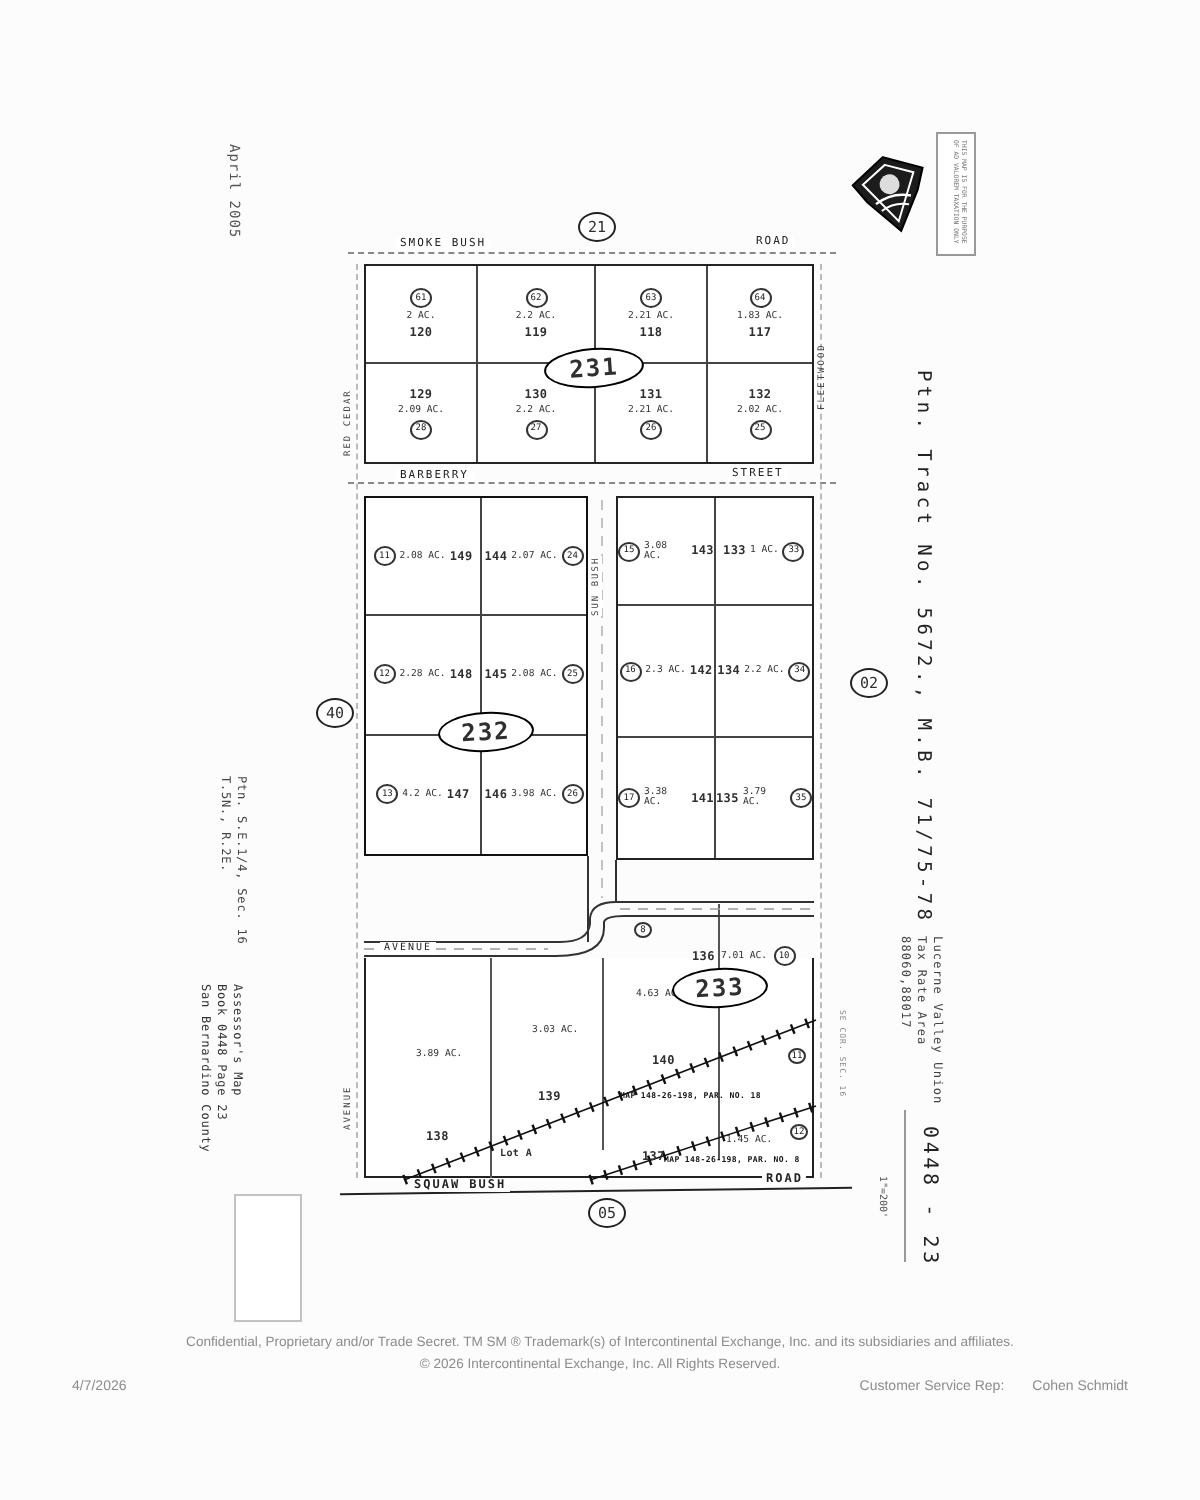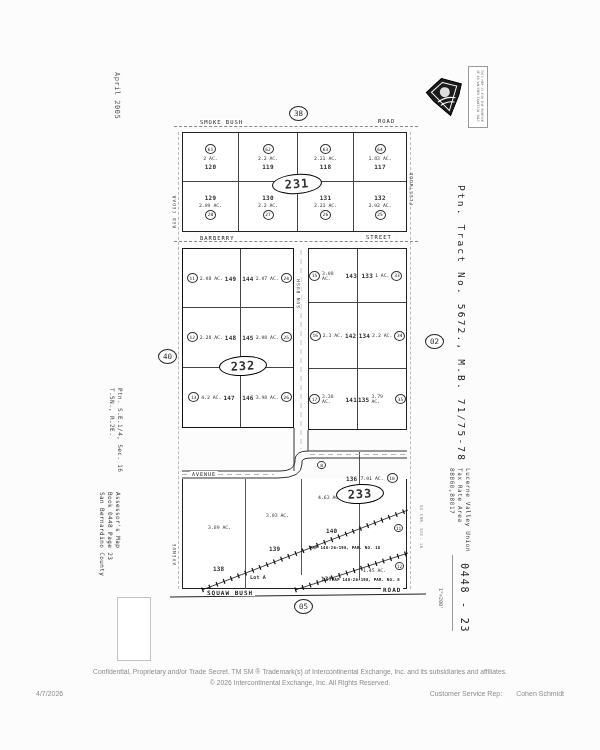--- a/index.html
+++ b/index.html
@@ -81,21 +81,21 @@
 <div class="a mono r90" style="left:124px;top:388px;font-size:6px;line-height:1.35;letter-spacing:.4px;color:#444">
   <div>Ptn. S.E.1/4, Sec. 16</div>
   <div>T.5N., R.2E.</div>
 </div>
 <div class="a mono r90" style="left:122px;top:492px;font-size:6px;line-height:1.35;letter-spacing:.4px;color:#333">
   <div>Assessor's Map</div>
   <div>Book 0448 Page 23</div>
   <div>San Bernardino County</div>
 </div>
 
-<div class="seccirc mono" style="left:289px;top:106px">38</div>
+<div class="seccirc mono" style="left:289px;top:106px">21</div>
 <div class="seccirc mono" style="left:158px;top:349px">40</div>
 <div class="seccirc mono" style="left:425px;top:334px">02</div>
 <div class="seccirc mono" style="left:294px;top:599px">05</div>
 
 <div class="dashline" style="left:174px;top:126px;width:244px"></div>
 <div class="dashline" style="left:174px;top:241px;width:244px"></div>
 <div class="vdash" style="left:178px;top:132px;height:457px"></div>
 <div class="vdash" style="left:410px;top:132px;height:457px"></div>
 <div class="a" style="left:170px;top:595px;width:256px;border-top:1.3px solid #222;transform:rotate(-0.7deg)"></div>
 

